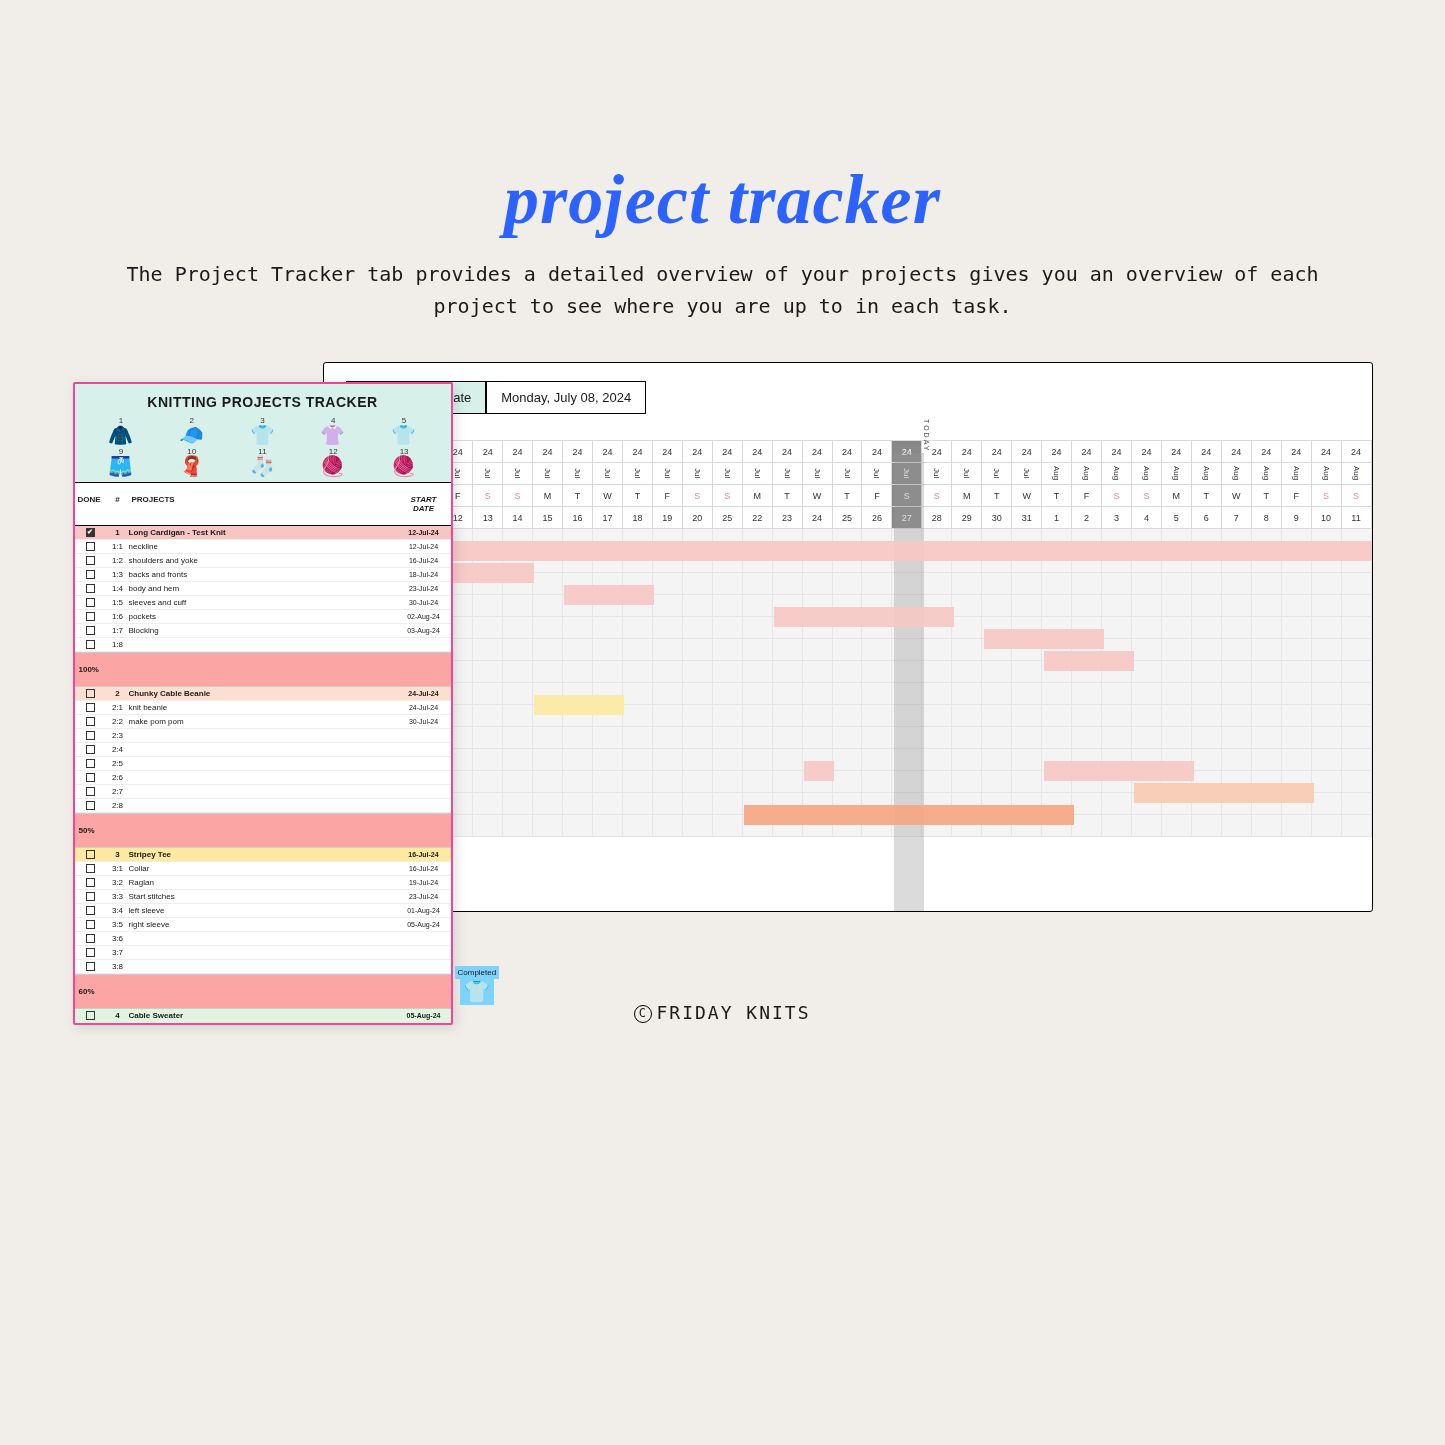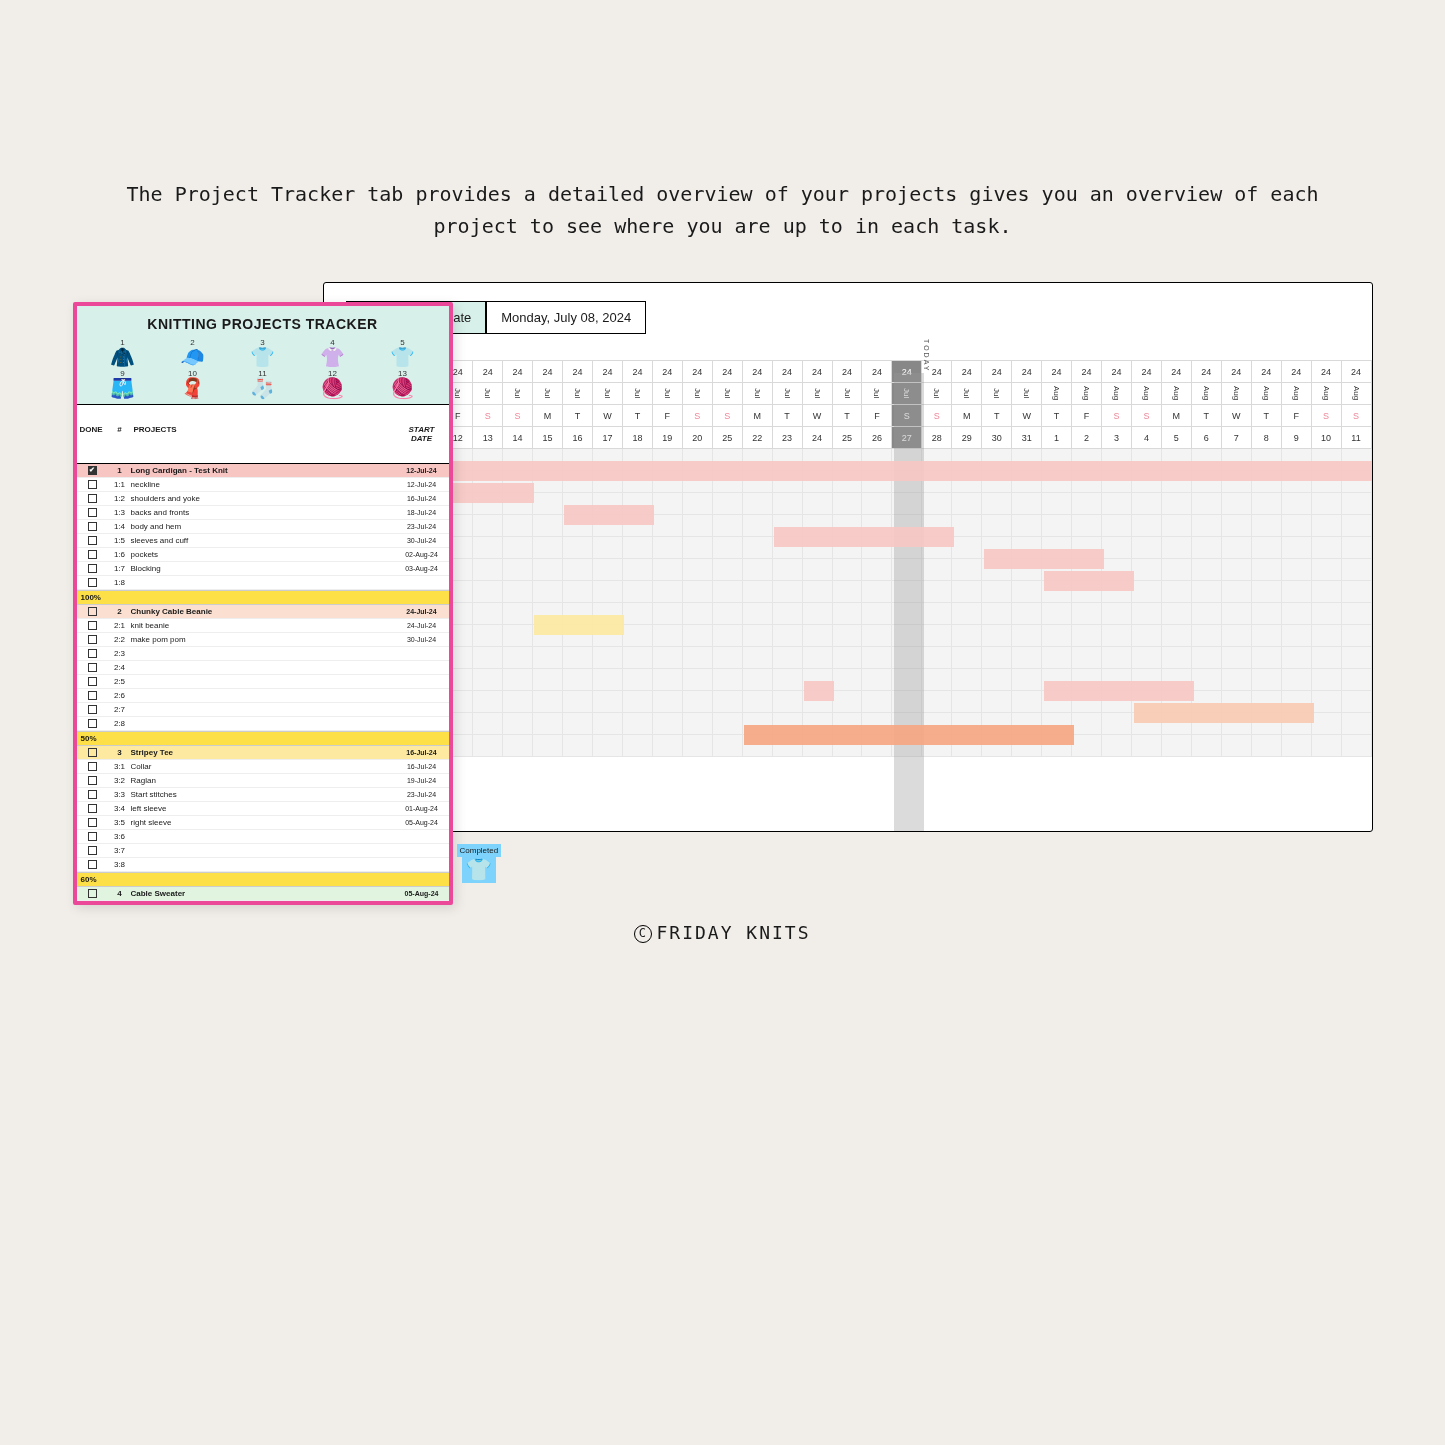--- a/index.html
+++ b/index.html
@@ -38,58 +38,59 @@
   .g-cell.today{background:#888;color:#fff;}
   .g-body{display:grid;grid-template-columns:repeat(35,1fr);grid-auto-rows:22px;}
   .gb{border-right:1px solid #e5e5e5;border-bottom:1px solid #e5e5e5;background:var(--grey-light);}
   .bar{position:absolute;height:20px;background:var(--pink);opacity:.9;}
   .today-col{position:absolute;top:90px;bottom:0;width:30px;background:#999;opacity:.35;}
   .today-tag{position:absolute;top:56px;width:30px;text-align:center;font-size:7px;font-family:Arial,Helvetica,sans-serif;writing-mode:vertical-rl;color:#555;letter-spacing:2px;}
   
   .g-overlay{position:absolute;left:0;right:0;top:178px;bottom:0;pointer-events:none;}
 
   
-  .sheet{position:absolute;left:0;top:20px;width:380px;background:#fff;border:4px solid #ec4899;border-radius:2px;box-shadow:3px 3px 12px rgba(0,0,0,.12);font-family:Arial,Helvetica,sans-serif;}
+  .sheet{position:absolute;left:0;top:20px;width:380px;background:#fff;border:2px solid #ec4899;border-radius:2px;box-shadow:3px 3px 12px rgba(0,0,0,.12);font-family:Arial,Helvetica,sans-serif;}
   .sh-top{background:var(--mint);padding:10px 12px 6px;}
   .sh-title{font-size:14px;font-weight:800;letter-spacing:.5px;text-align:center;margin-bottom:6px;}
   .icons{display:grid;grid-template-columns:repeat(5,1fr);gap:2px;}
   .icon-slot{text-align:center;font-size:8px;color:#333;}
   .icon-slot .g{font-size:20px;line-height:1;}
   .cols{display:flex;font-size:8px;font-weight:700;border-top:1px solid #000;border-bottom:1px solid #000;}
-  .cols div{padding:20px 3px;}
+  .cols div{padding:12px 3px;}
   .c-done{width:32px;}
   .c-n{width:22px;text-align:center;}
   .c-p{flex:1;}
   .c-d{width:54px;text-align:center;font-style:italic;}
   .row{display:flex;font-size:8px;border-bottom:1px solid #eee;height:14px;align-items:center;}
   .row.head{font-weight:700;}
   .row .cb{width:32px;display:flex;align-items:center;justify-content:center;}
   .row .n{width:22px;text-align:center;}
   .row .p{flex:1;white-space:nowrap;overflow:hidden;text-overflow:ellipsis;}
   .row .d{width:54px;text-align:center;font-size:7px;}
   .box{width:9px;height:9px;border:1px solid #333;display:inline-block;}
   .box.checked{background:#333;position:relative;}
   .box.checked::after{content:"✔";color:#fff;font-size:7px;position:absolute;left:0;top:-1px;}
-  .pct{background:#fde047;font-size:8px;font-weight:700;padding:2px 4px;border-top:1px solid #ccc;border-bottom:1px solid #ccc;}
+  .pct{background:#fca5a5;font-size:8px;font-weight:700;padding:12px 4px;border-top:1px solid #ccc;border-bottom:1px solid #ccc;}
   .hl-peach{background:#fbe0d1;}
   .hl-pink{background:#f7c6c3;}
   .hl-yellow{background:#fde9a0;}
   .hl-green{background:#e0f4e0;}
 
   
   .overflow{position:absolute;left:298px;bottom:0;display:flex;font-size:7px;font-family:Arial,Helvetica,sans-serif;}
   .overflow div{border:1px solid #ccc;padding:2px 3px;background:#7dd3fc;}
 
   .footer{text-align:center;font-size:18px;letter-spacing:2px;margin-top:40px;font-family:ui-monospace,Menlo,monospace;}
   .footer .c{display:inline-block;border:1.5px solid #000;border-radius:50%;width:18px;height:18px;line-height:15px;font-size:12px;vertical-align:2px;margin-right:4px;}
 </style>
 </head>
 <body>
 
 <div class="page">
+  <div class="headline">project tracker</div>
   <div class="sub">The Project Tracker tab provides a detailed overview of your projects gives you an overview of each project to see where you are up to in each task.</div>
 
   <div class="canvas">
 
     <div class="gantt">
       <div class="g-header">
         <span class="g-chip filled">Timeline Start Date</span>
         <span class="g-chip">Monday, July 08, 2024</span>
       </div>
       <div class="g-cal" id="g-cal">

